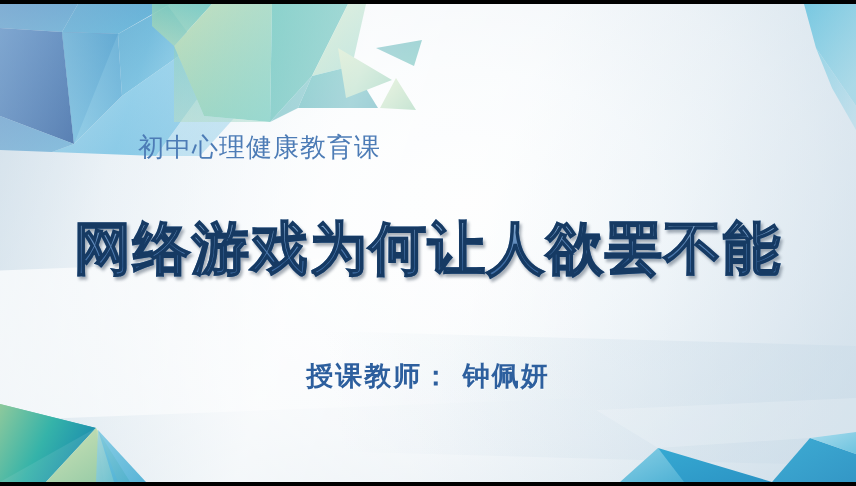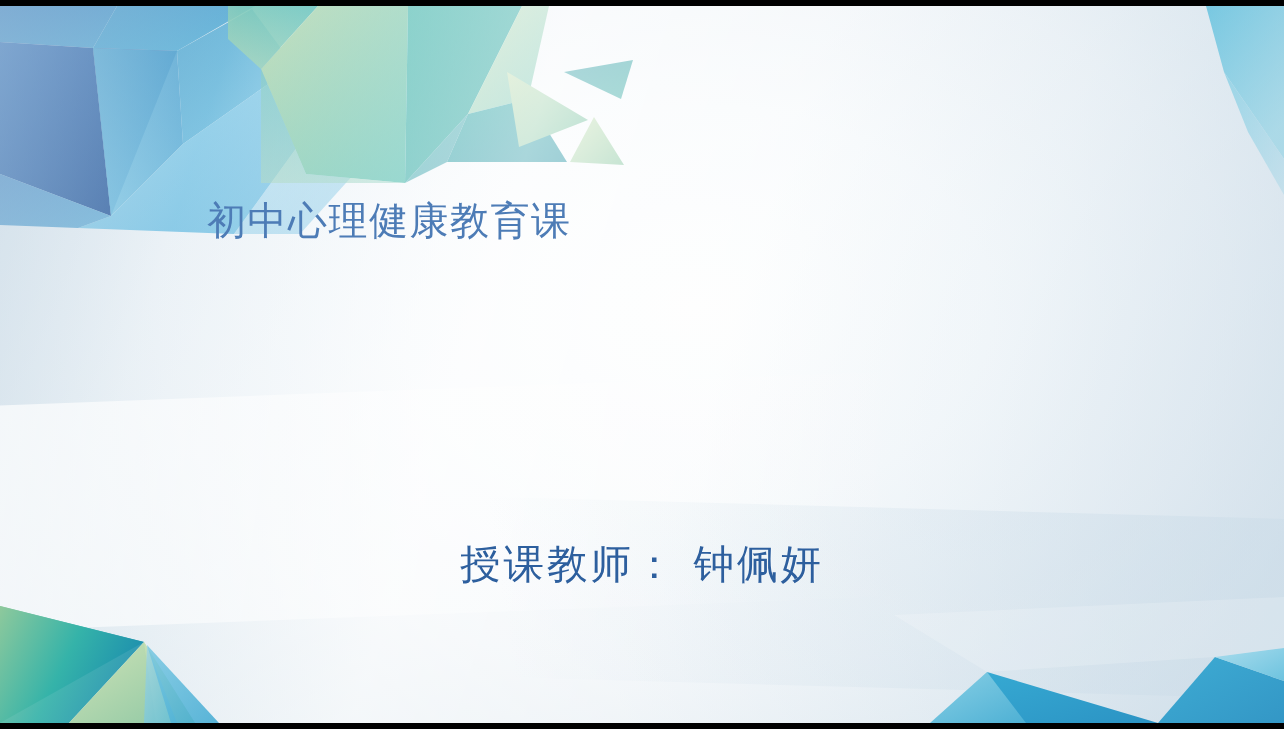--- a/index.html
+++ b/index.html
@@ -126,21 +126,21 @@
     paint-order: stroke fill;
     filter: drop-shadow(2px 3px 1.5px rgba(60,75,95,0.45));
   }
 
   .presenter-line {
     position: absolute;
     left: 0;
     width: 856px;
     text-align: center;
     font-family: "DejaVu Serif", "Liberation Serif", serif;
-    font-weight: normal;
+    font-weight: bold;
     font-size: 27px;
     letter-spacing: 2px;
     color: #2d5f9e;
     white-space: nowrap;
     text-shadow: 0.5px 0.5px 0 rgba(255,255,255,0.6);
   }
   #presenter-teacher { top: 354px; }
   #presenter-unit    { top: 408px; }
 </style>
 </head>
@@ -339,20 +339,23 @@
         <polygon points="176,90 214,46 260,62 260,90" fill="url(#gBRb)" opacity="0.95"></polygon>
         <polygon points="214,46 260,40 260,62" fill="url(#gBRc)" opacity="0.9"></polygon>
         <polygon points="0,18 260,6 260,40 214,46 62,56" fill="#ffffff" opacity="0.18"></polygon>
       </svg>
     </div>
 
     <div class="text-layer">
 
       <div id="subtitle">初中心理健康教育课</div>
 
+      <div id="main-title">
+        <span class="fill">网络游戏为何让人欲罢不能</span>
+      </div>
 
       <div class="presenter-line" id="presenter-teacher">授课教师： 钟佩妍</div>
 
 
     </div>
 
   </div>
 </div>
 
 </body></html>

